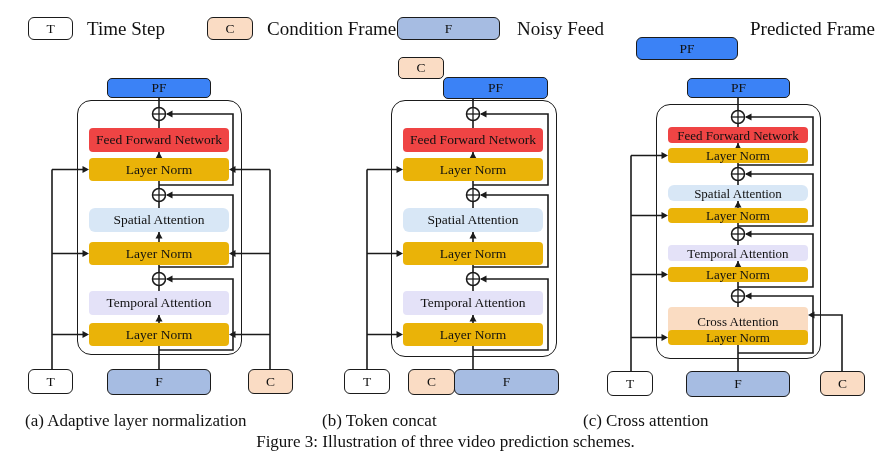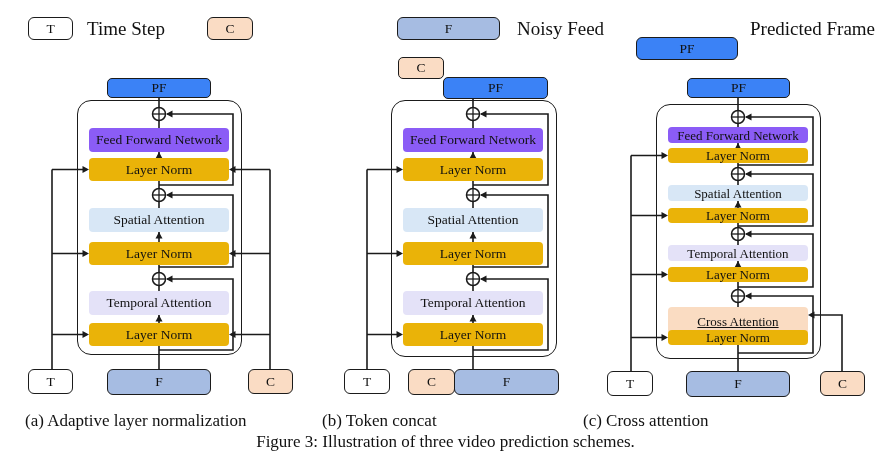--- a/index.html
+++ b/index.html
@@ -17,22 +17,22 @@
   .bordered { border:1.5px solid #1b1b1b; border-radius:6px; background:#fff; }
   .chip { border-radius:4px; }
   .outline {
     position:absolute; z-index:2; box-sizing:border-box;
     border:1.6px solid #1b1b1b; border-radius:14px; background:transparent;
   }
   .c-white { background:#ffffff; }
   .c-cond  { background:#fadcc4; }
   .c-noisy { background:#a6bce2; }
   .c-pred  { background:#3b82f6;margin-top:20px; }
-  .c-ffn   { background:#8b5cf6; }
-  .c-sp    { background:#d8e7f6; }
+  .c-ffn   { background:#ef4444; }
+  .c-sp    { background:#d8e7f6;border-radius:6px; }
   .c-tp    { background:#e4e2f8; }
   .c-cr    { background:#fadcc2; }
   .c-ln    { background:#eab308; }
   .legend-label {
     position:absolute; z-index:2; top:17px; height:23px;
     display:flex; align-items:center; font-size:19px;
   }
   .small13 { font-size:13px; }
   .caption {
     position:absolute; z-index:2; top:411px; width:300px;
@@ -170,20 +170,21 @@
   </svg>
 
   <div class="box bordered c-white" style="left:28px;top:17px;width:45px;height:23px;">
       <span>T</span>
     </div>
   <div class="legend-label" style="left:87px;">Time Step</div>
 
   <div class="box bordered c-cond" style="left:207px;top:17px;width:46px;height:23px;">
       <span>C</span>
     </div>
+  <div class="legend-label" style="left:267px;">Condition Frame</div>
 
   <div class="box bordered c-noisy" style="left:397px;top:17px;width:103px;height:23px;">
       <span>F</span>
     </div>
   <div class="legend-label" style="left:517px;">Noisy Feed</div>
 
   <div class="box bordered c-pred" style="left:636px;top:17px;width:102px;height:23px;">
       <span>PF</span>
     </div>
   <div class="legend-label" style="left:750px;">Predicted Frame</div>
@@ -216,21 +217,21 @@
   <div class="caption" style="left:322px;">(b) Token concat</div>
 
   <div class="box bordered c-pred" style="left:687px;top:58px;width:103px;height:20px;border-radius:5px;">PF</div>
   <div class="outline" style="left:656px;top:104px;width:165px;height:255px;"></div>
   <div class="box chip c-ffn small13" style="left:668px;top:127px;width:140px;height:16px;">Feed Forward Network</div>
   <div class="box chip c-ln small13" style="left:668px;top:148px;width:140px;height:15px;">Layer Norm</div>
   <div class="box chip c-sp small13" style="left:668px;top:185px;width:140px;height:16px;">Spatial Attention</div>
   <div class="box chip c-ln small13" style="left:668px;top:208px;width:140px;height:15px;">Layer Norm</div>
   <div class="box chip c-tp small13" style="left:668px;top:245px;width:140px;height:16px;">Temporal Attention</div>
   <div class="box chip c-ln small13" style="left:668px;top:267px;width:140px;height:15px;">Layer Norm</div>
-  <div class="box chip c-cr small13" style="left:668px;top:307px;width:140px;height:28px;text-decoration:underline;">Cross Attention</div>
+  <div class="box chip c-cr small13" style="left:668px;top:307px;width:140px;height:28px;">Cross Attention</div>
   <div class="box chip c-ln small13" style="left:668px;top:330px;width:140px;height:15px;">Layer Norm</div>
   <div class="box bordered c-white" style="left:607px;top:371px;width:46px;height:25px;">T</div>
   <div class="box bordered c-noisy" style="left:686px;top:371px;width:104px;height:26px;">F</div>
   <div class="box bordered c-cond" style="left:820px;top:371px;width:45px;height:25px;">C</div>
   <div class="caption" style="left:583px;">(c) Cross attention</div>
 
   <div class="figcaption">Figure 3:  Illustration of three video prediction schemes.</div>
 
 </div>
 

